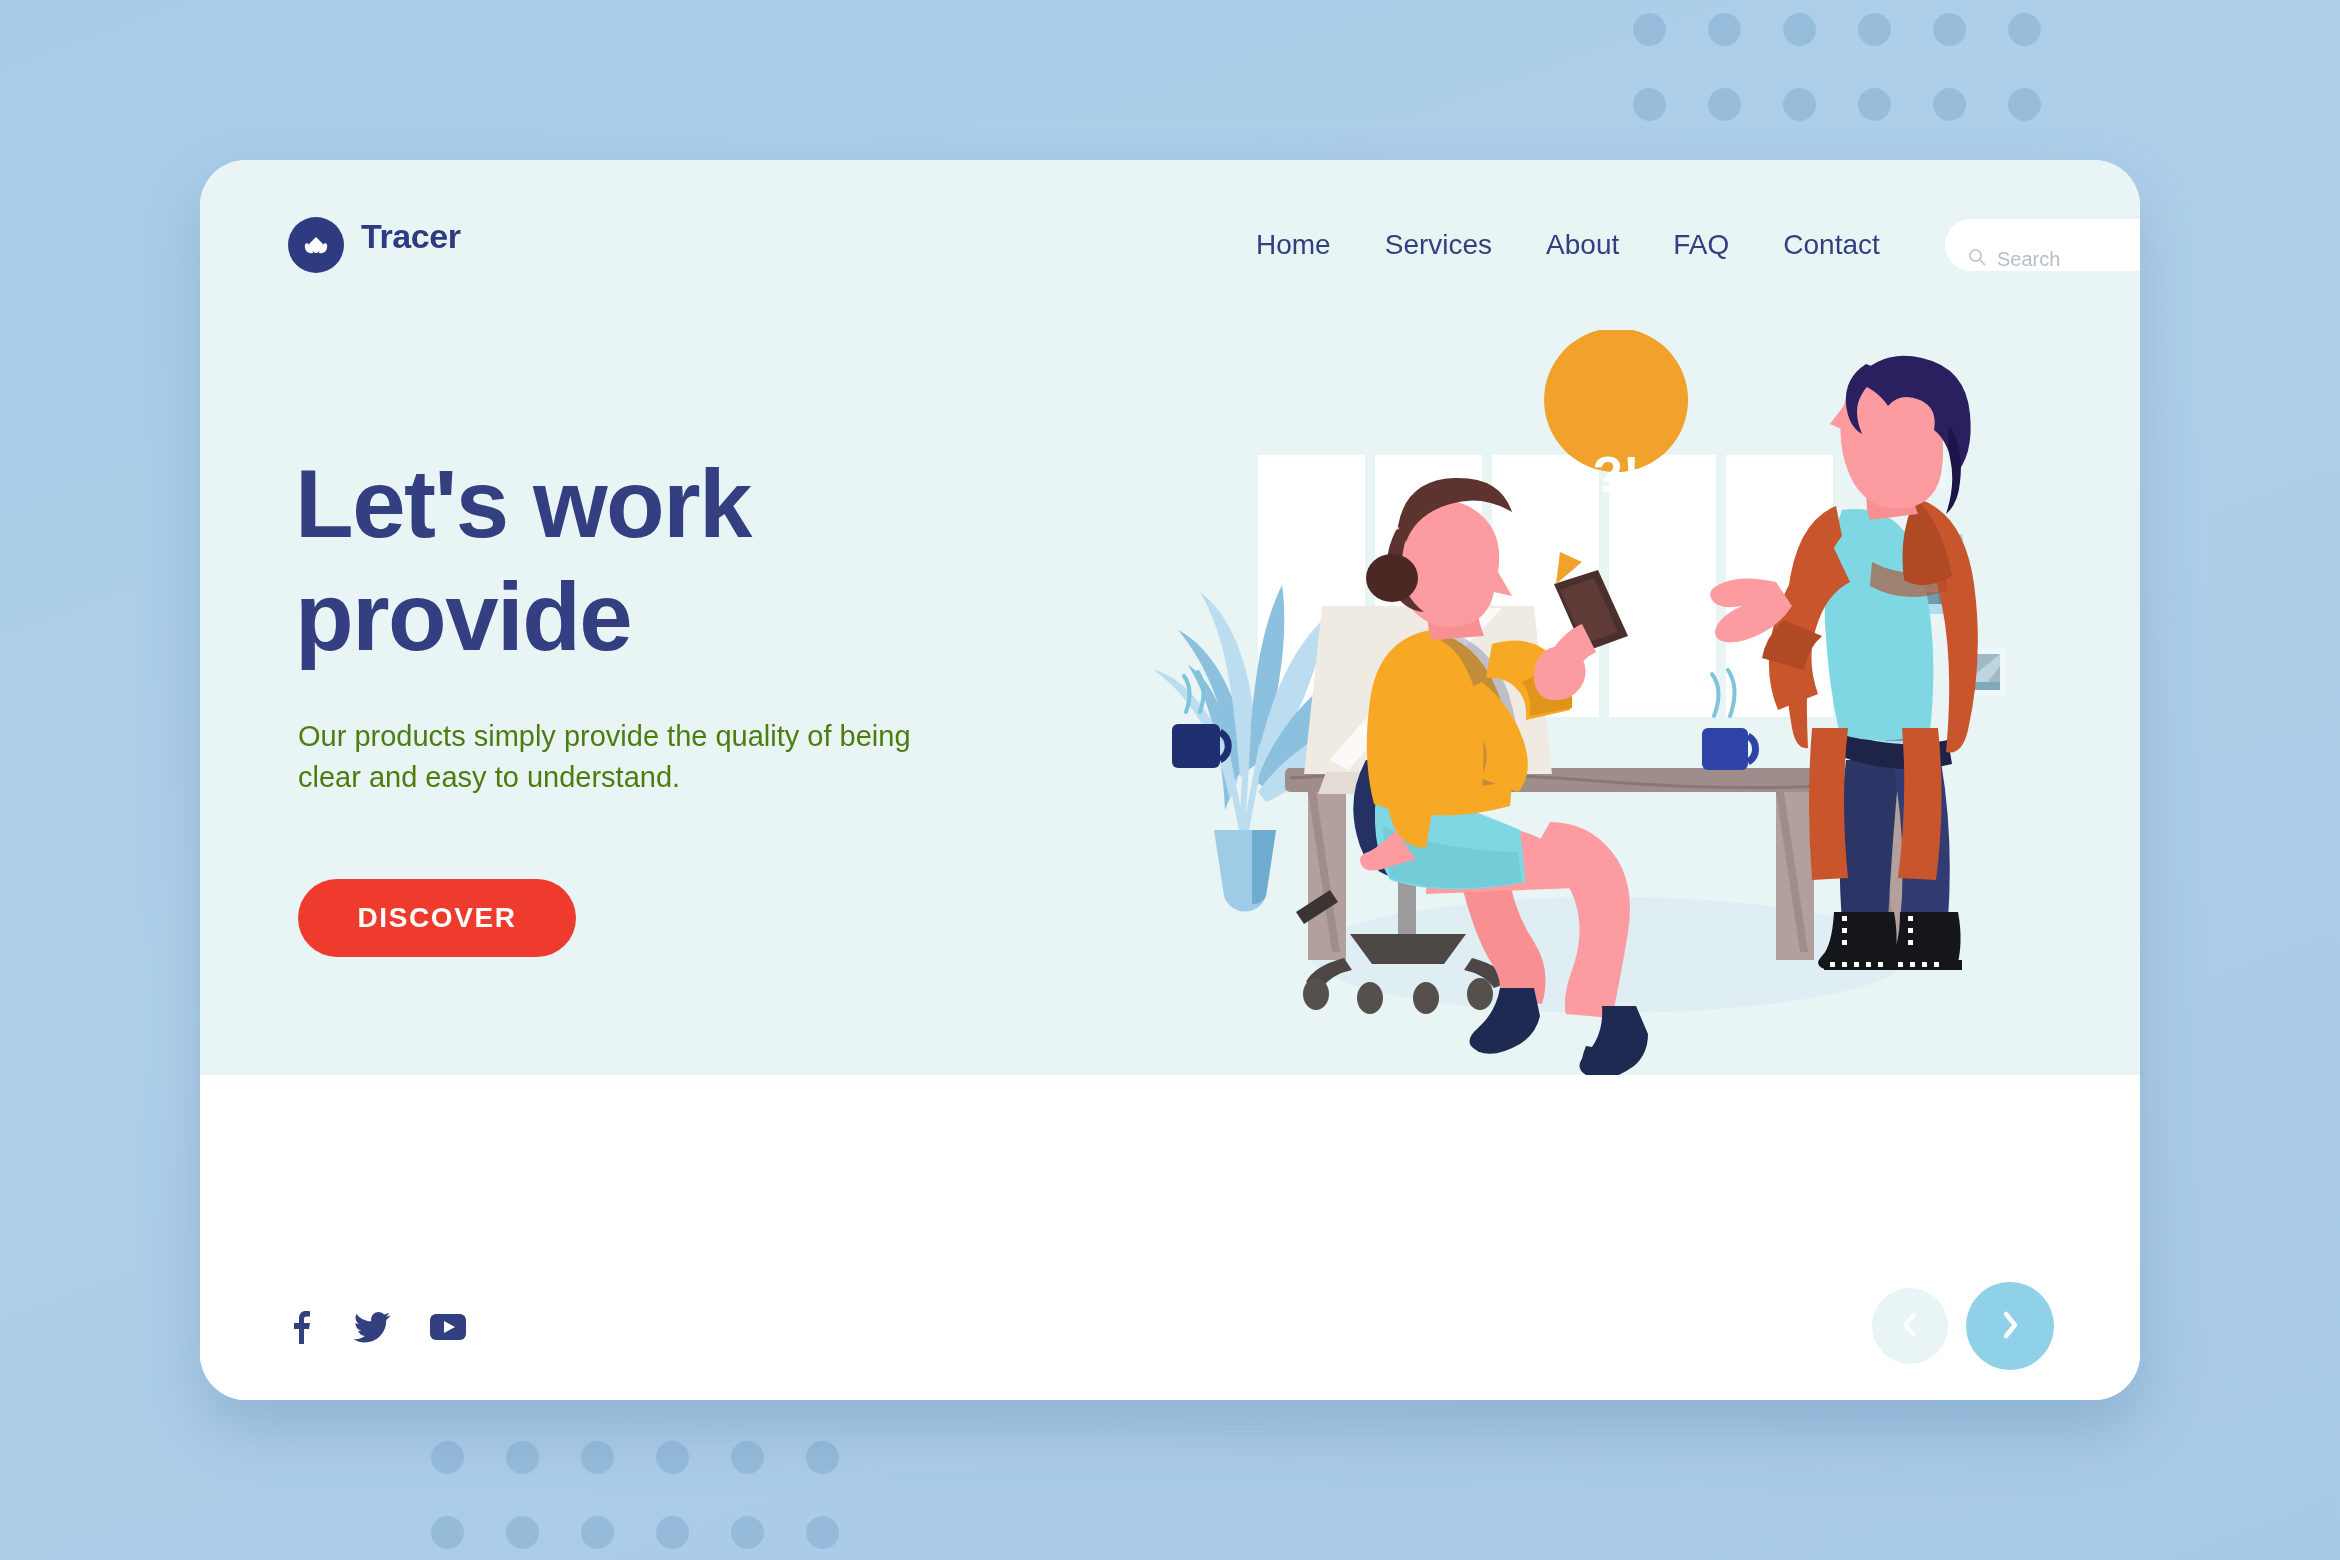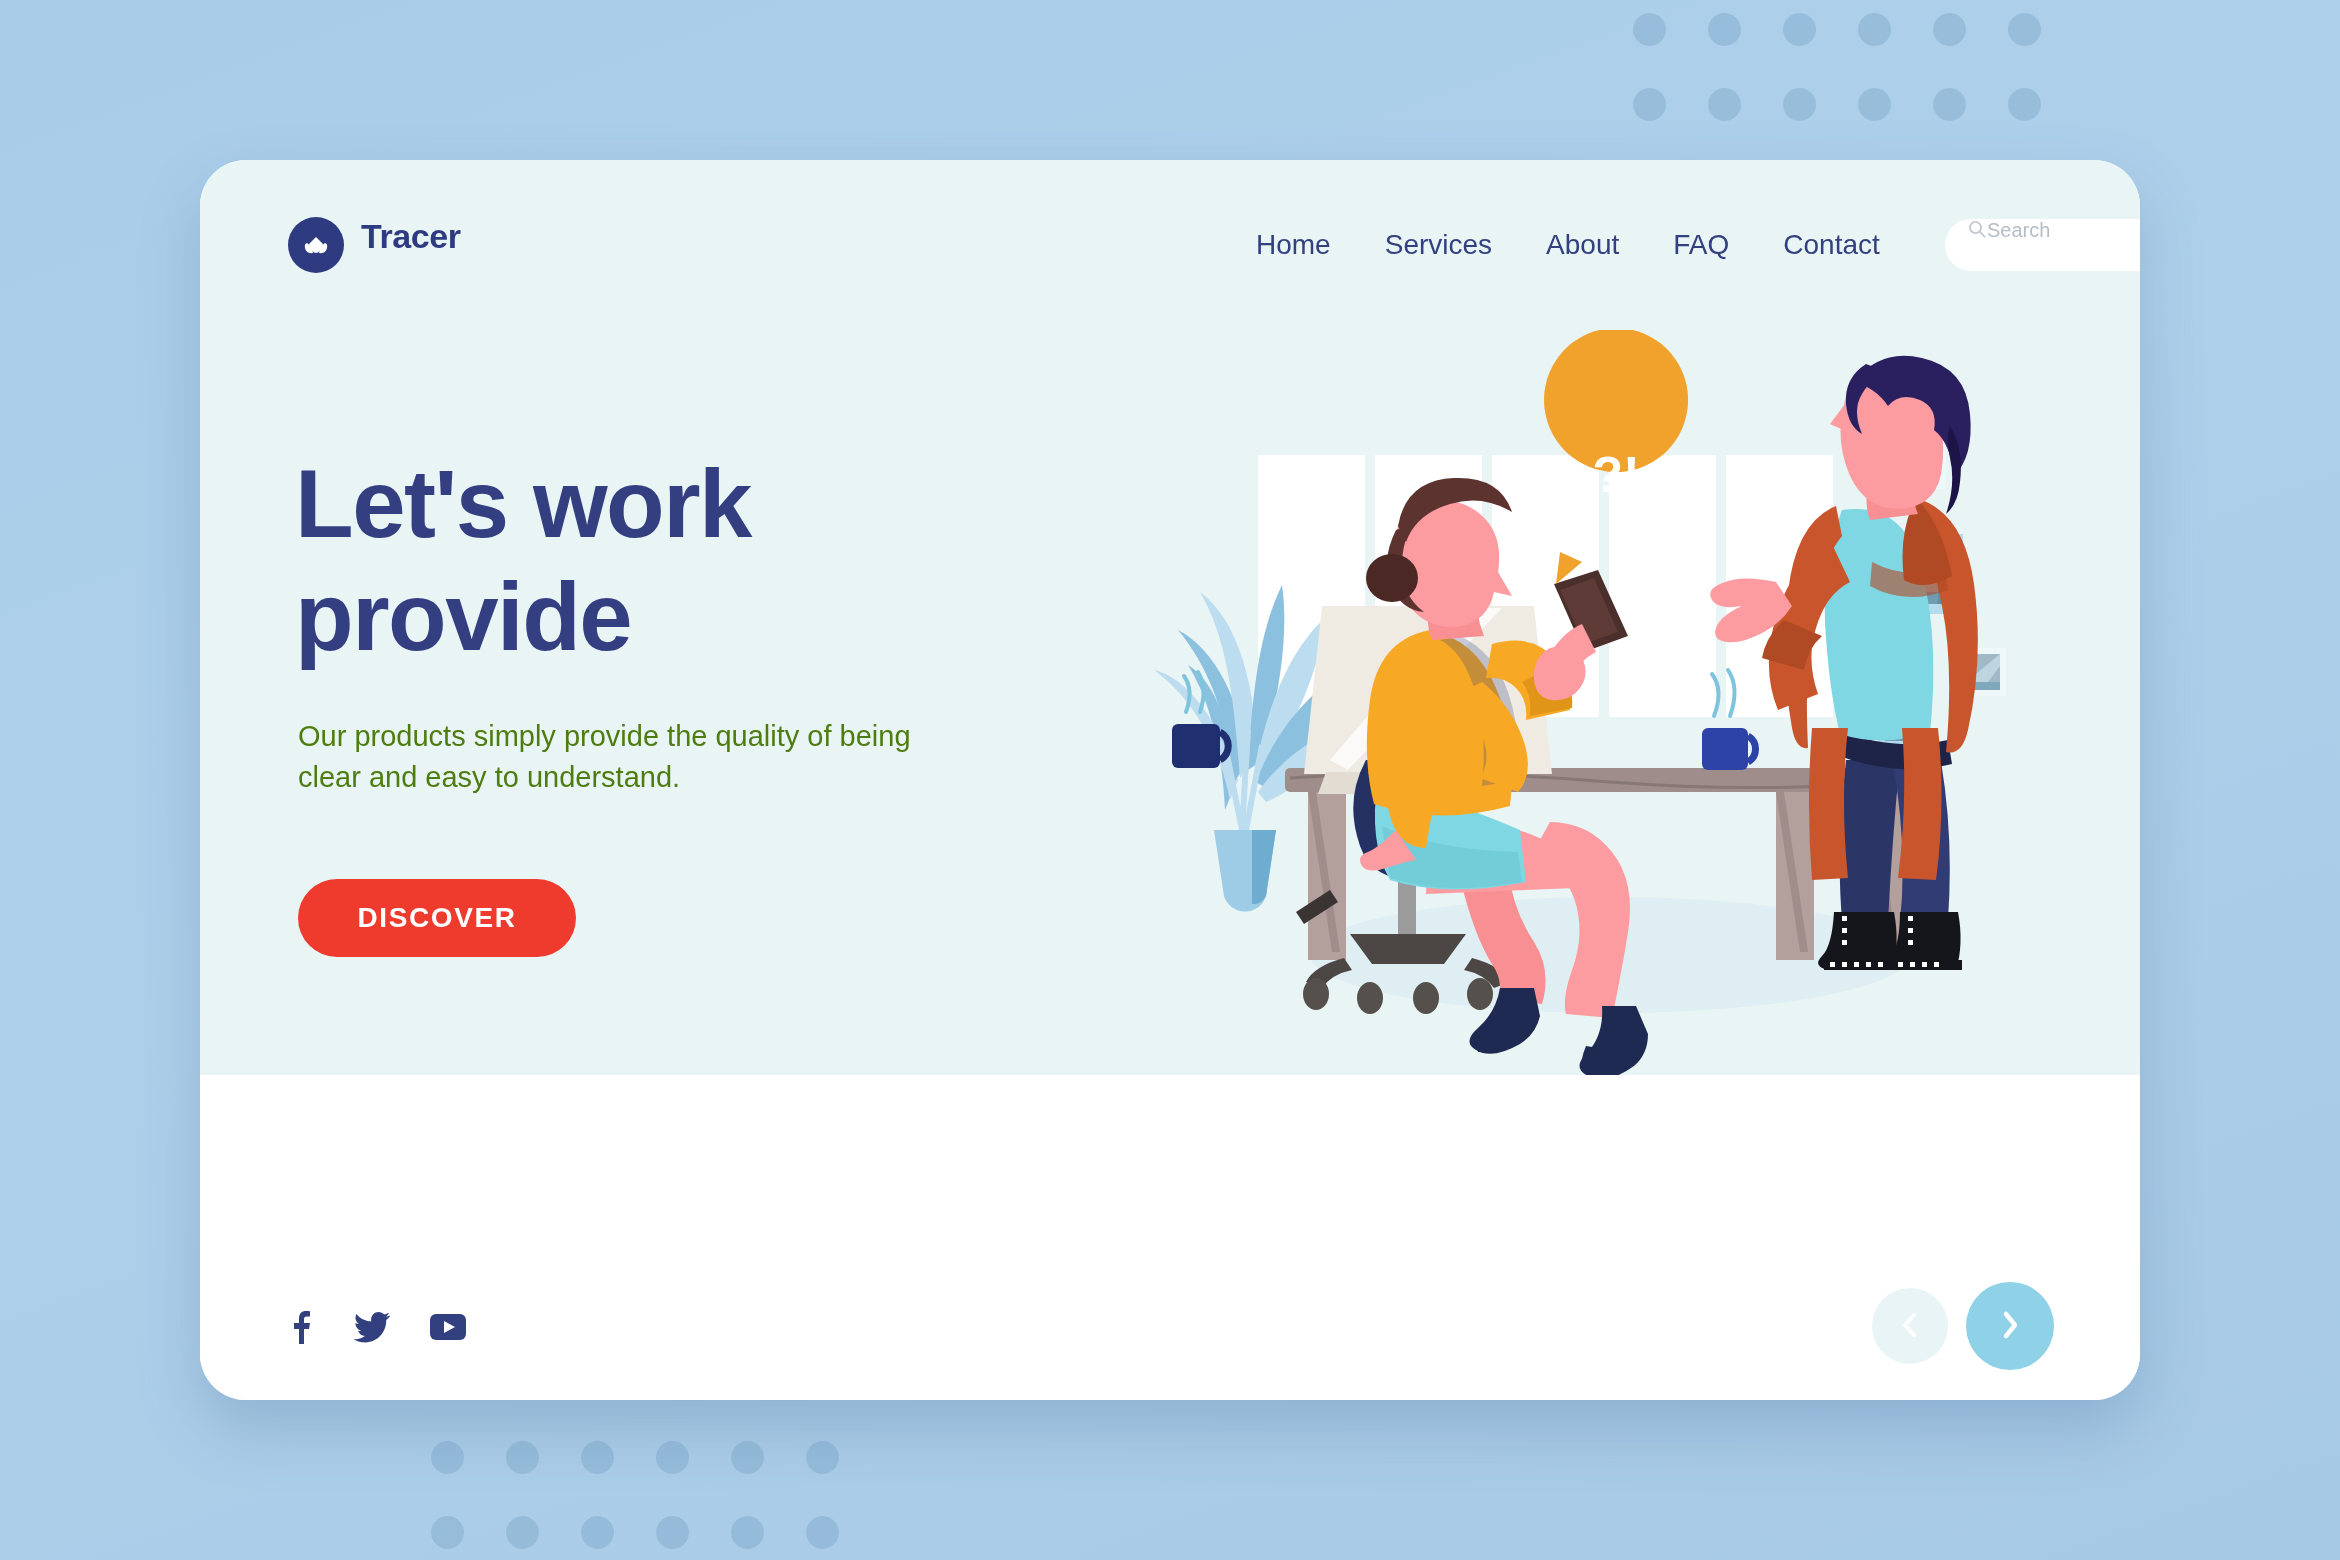--- a/index.html
+++ b/index.html
@@ -111,21 +111,22 @@
     white-space: nowrap;
   }
   .search-box {
     position: absolute;
     left: 1745px;
     width: 320px;
     height: 52px;
     background: #ffffff;
     border-radius: 26px;
     display: flex;
-    align-items: flex-start;
+    align-items: flex-end;
+    gap: 10px;
     padding: 0 22px;
     box-sizing: border-box;
   }
   .search-placeholder {
     font-size: 20px;
     color: #b6bdc6;
   }
 
   
   .hero-copy {

